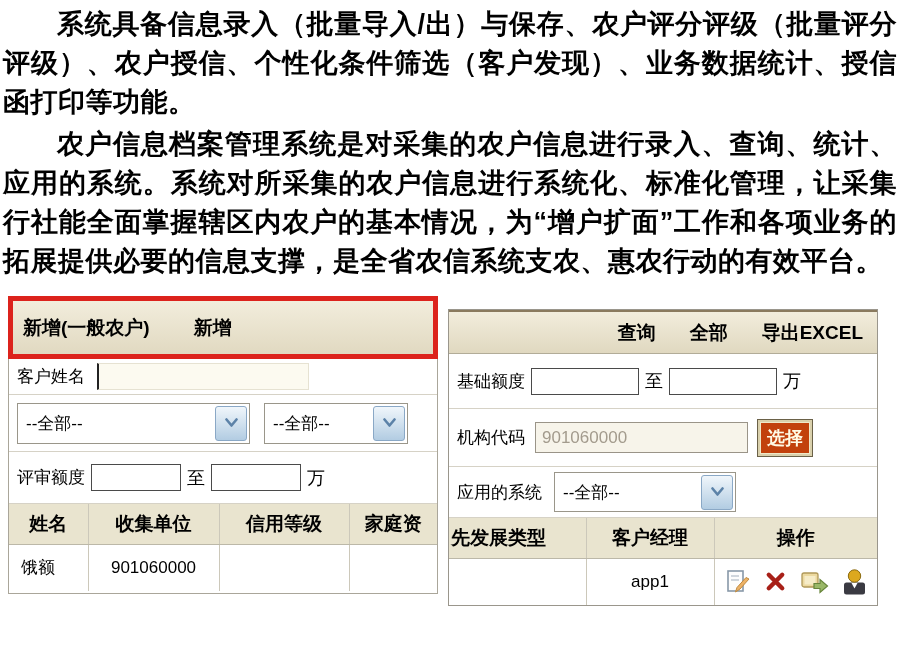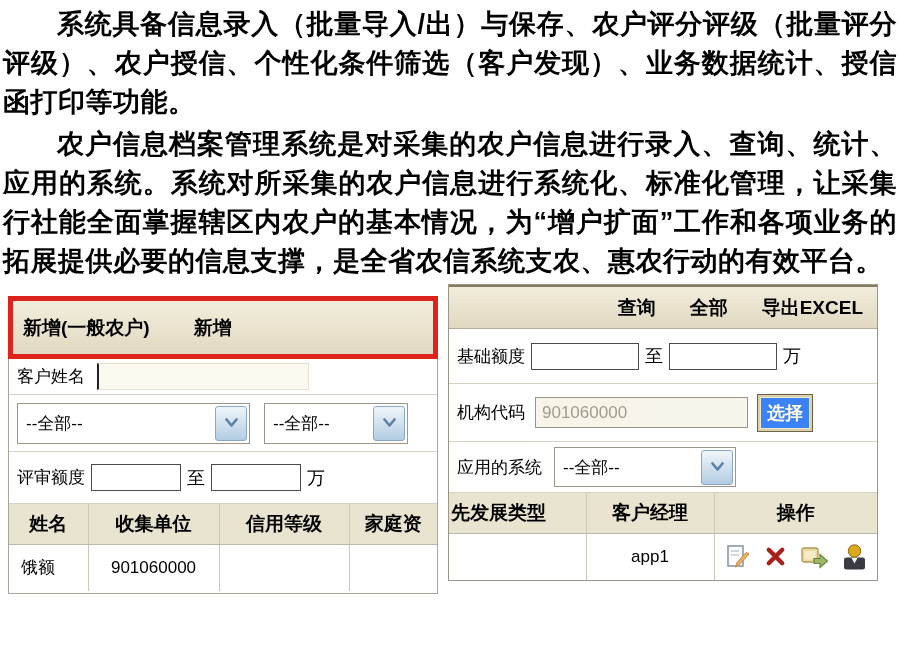--- a/index.html
+++ b/index.html
@@ -20,21 +20,21 @@
     font-size: 27px; line-height: 39px;
     font-weight: 600; text-align: justify;
     letter-spacing: 0.5px;
   }
   .doc p { margin: 0; text-indent: 2em; }
   .doc p + p { margin-top: 3px; }
 
   
   .panel { position: absolute; background: #fff; }
   .panel-left  { left: 8px;  top: 296px; width: 430px; height: 298px; }
-  .panel-right { left: 448px; top: 284px; width: 430px; height: 297px; border: 1px solid #9a968c; }
+  .panel-right { left: 448px; top: 309px; width: 430px; height: 297px; border: 1px solid #9a968c; }
 
   
   .red-toolbar {
     height: 63px; width: 430px;
     border: 5px solid #dc231c;
     background: linear-gradient(#f2eddc, #e1d9c1);
     display: flex; align-items: center;
     gap: 44px; padding-left: 10px;
     white-space: nowrap; overflow: hidden;
   }
@@ -120,21 +120,21 @@
     outline: none; font-size: 16px; font-family: "Liberation Sans", sans-serif;
   }
   .org-input {
     margin-left: 10px; width: 213px; height: 31px;
     background: #f7f4ea; border: 1px solid #9a9488;
     color: #a39b8d; font-size: 17px; padding-left: 6px;
     outline: none; font-family: "Liberation Sans", sans-serif;
   }
   .select-btn {
     margin-left: 10px; height: 36px; padding: 0 7px;
-    background: #3b82f6; color: #fffbe6;
+    background: #c2410c; color: #fffbe6;
     border: 2px solid #d9d0ac;
     box-shadow: inset 0 0 0 1px #efe8c8, 0 0 0 1px #6a6148;
     font-size: 18px; font-weight: bold; cursor: pointer;
     font-family: "Liberation Sans", sans-serif;
     text-align: right;
   }
 
   .ops { display: flex; align-items: center; justify-content: center; gap: 13px; }
   .op-icon { display: inline-flex; cursor: pointer; }
 </style>

